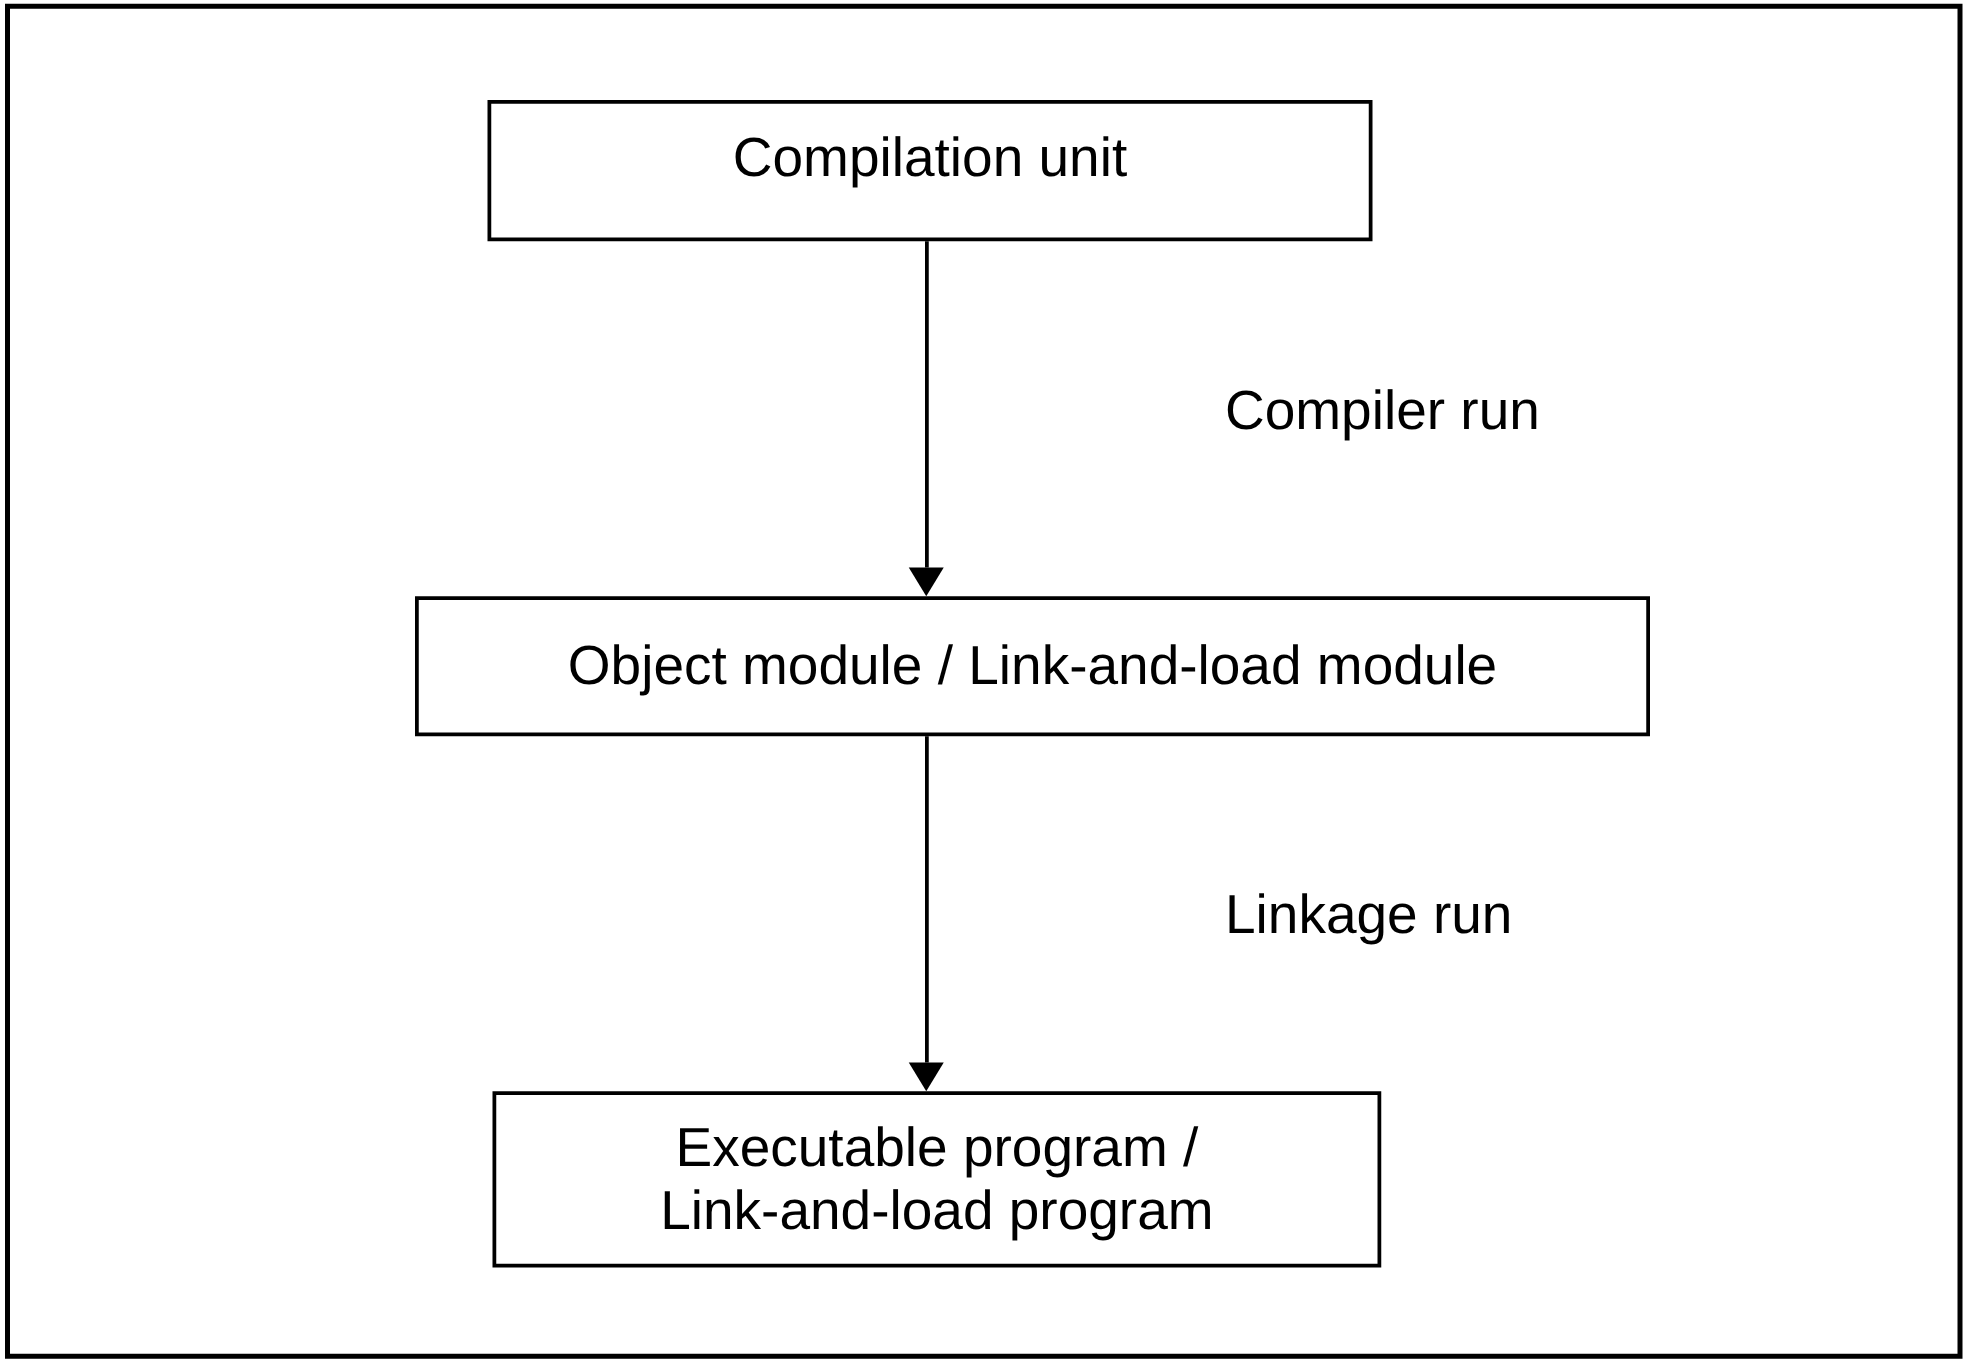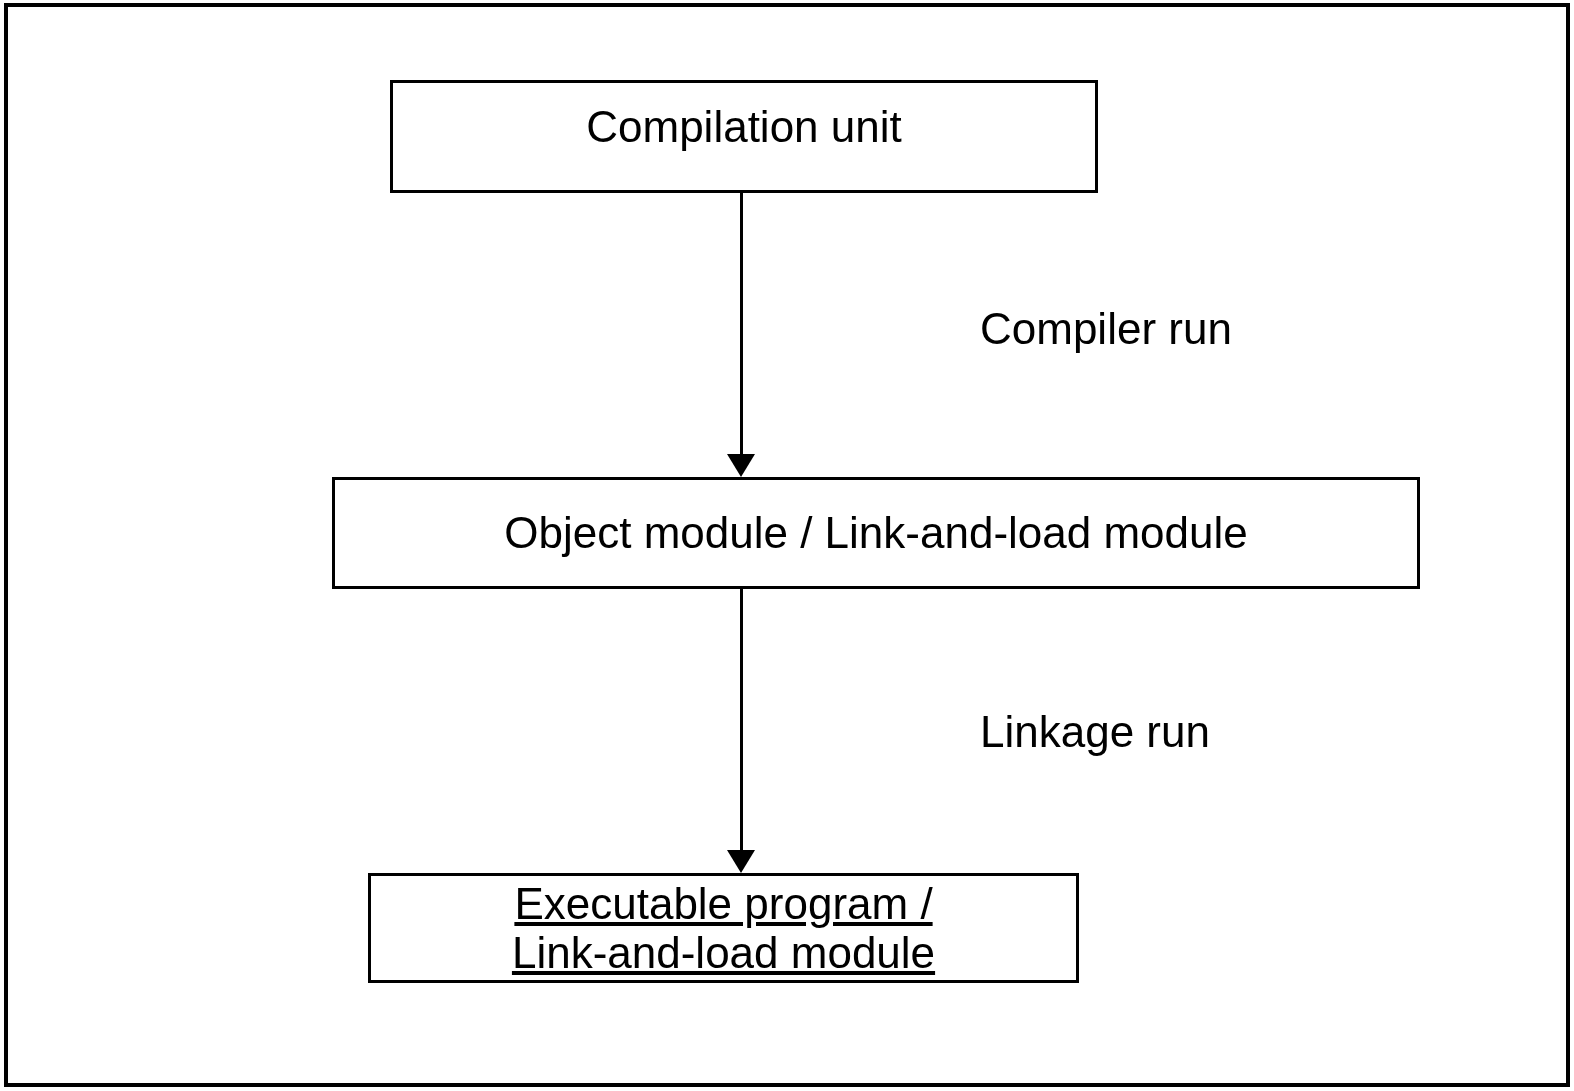--- a/index.html
+++ b/index.html
@@ -37,25 +37,25 @@
     line-height: 1.12;
   }
   .node-top {
     left: 390px; top: 80px;
     width: 708px; height: 113px;
     padding-bottom: 20px;
     text-align: center;
   }
   .node-mid {
     left: 332px; top: 477px;
-    width: 1088px; height: 112px;
+    width: 988px; height: 112px;
   }
   .node-bottom {
-    left: 368px; top: 873px;
-    width: 711px; height: 110px; text-decoration: underline;
+    left: 394px; top: 873px;
+    width: 711px; height: 141px;
   }
   .edge-line {
     position: absolute;
     left: 740px;
     width: 3px;
     background: #000000;
   }
   .edge-line-1 { top: 193px; height: 261px; }
   .edge-line-2 { top: 589px; height: 261px; }
   .arrowhead {
@@ -96,15 +96,15 @@
   <span>Object module / Link-and-load module</span>
 </div>
 
 <div class="edge-line edge-line-2"></div>
 <div class="arrowhead arrowhead-2"></div>
 <div class="edge-label edge-label-2">Linkage run</div>
 
 <div class="node node-bottom">
   <span>
     <span>Executable program /</span><br>
-    <span>Link-and-load module</span>
+    <span>Link-and-load program</span>
   </span>
 </div>
 
 </body></html>

